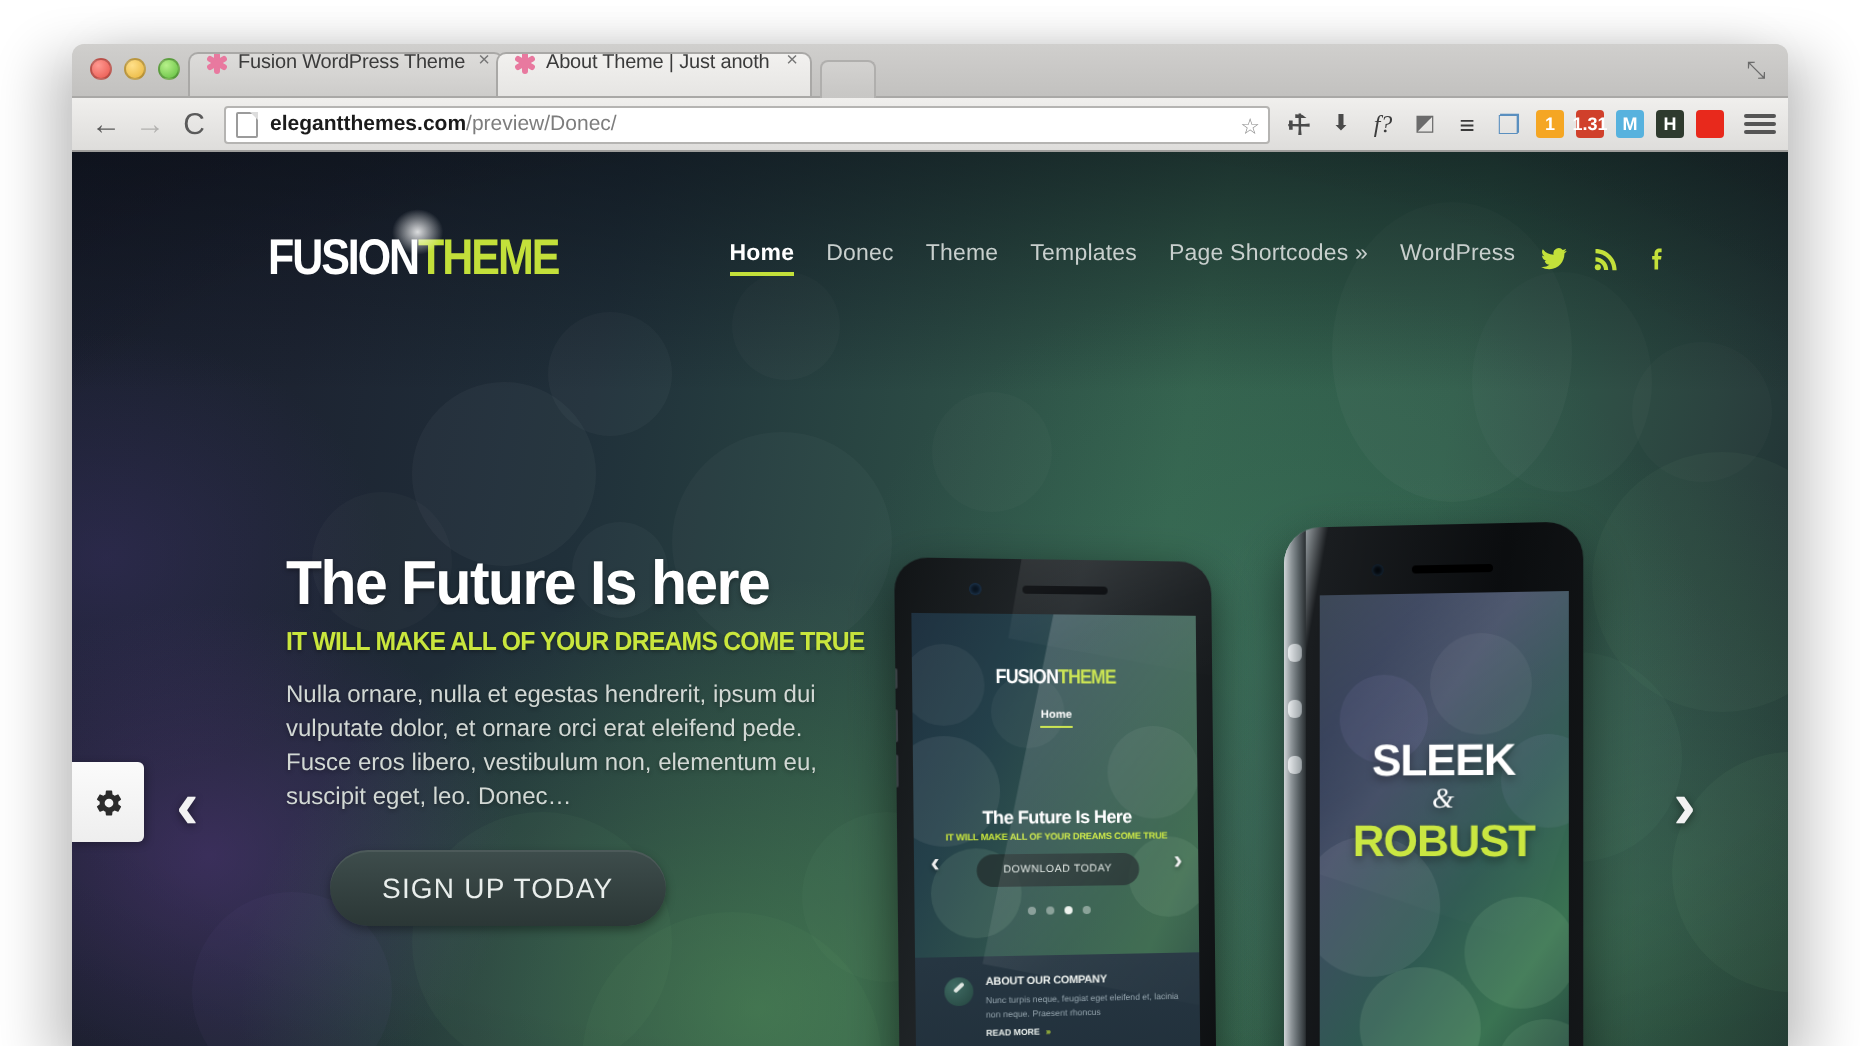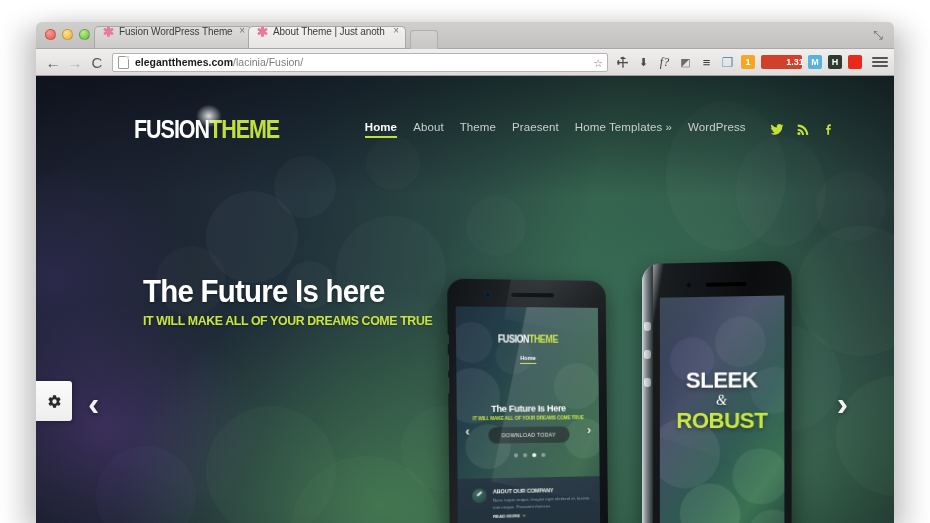--- a/index.html
+++ b/index.html
@@ -215,21 +215,21 @@
     line-height: 1;
   }
   .ext.sq { width: 14px; height: 14px; border-radius: 2px; color: #fff; font-weight: bold; font-size: 9px; }
   .ext-lastpass { color:#4a4a4a; transform: rotate(-45deg); font-size:13px; }
   .ext-pocket  { color:#4a4a4a; }
   .ext-fonts   { font-style: italic; font-family: "Liberation Serif", serif; font-size: 12px; color:#3c3c3c; }
   .ext-ever    { color:#6b6b6b; }
   .ext-buffer  { color:#3a3a3a; font-size:13px; }
   .ext-screen  { color:#5a8fbf; font-size:13px; }
   .ext-orange  { background:#f5a623; border-radius:50%; }
-  .ext-cal     { background:#d0402b; color:#fff; font-size:7px; border-radius:2px;padding-left:27px;}
+  .ext-cal     { background:#d0402b; color:#fff; font-size:7px; border-radius:2px;}
   .ext-mblue   { background:#57b2de; }
   .ext-hdark   { background:#2e3a2e; }
   .ext-red     { background:#e8291c; }
   #menu-icon {
     width: 16px;
     display: flex; flex-direction: column; gap: 2px;
     margin-left: 4px;
     flex: 0 0 auto;
   }
   #menu-icon i { display:block; height: 2px; background: #555; border-radius:1px; }
@@ -626,21 +626,21 @@
     </div>
 
     <div id="toolbar">
       <div class="nav-btn">←</div>
       <div class="nav-btn disabled">→</div>
       <div class="nav-btn">C</div>
 
       <div id="omnibox" title="Search Google or type a URL">
         <span id="page-icon"></span>
         <span class="url-domain">elegantthemes.com</span>
-        <span class="url-path">/lacinia/Fusion/</span>
+        <span class="url-path">/preview/Donec/</span>
         <span id="star-icon">☆</span>
       </div>
 
       <div class="ext-icons">
         <div class="ext ext-lastpass">⚒</div>
         <div class="ext ext-pocket">⬇</div>
         <div class="ext ext-fonts">f?</div>
         <div class="ext ext-ever">◩</div>
         <div class="ext ext-buffer">≡</div>
         <div class="ext ext-screen">❐</div>
@@ -686,24 +686,24 @@
       <div class="topdark"></div>
       <div class="vignette"></div>
 
       <div id="site-header">
         <div id="logo">
           <span class="fusion">FUSION</span><span class="theme">THEME</span>
         </div>
 
         <nav id="main-nav">
           <span class="nav-item active">Home</span>
-          <span class="nav-item">About</span>
+          <span class="nav-item">Donec</span>
           <span class="nav-item">Theme</span>
-          <span class="nav-item">Praesent</span>
-          <span class="nav-item">Home Templates »</span>
+          <span class="nav-item">Templates</span>
+          <span class="nav-item">Page Shortcodes »</span>
           <span class="nav-item">WordPress</span>
         </nav>
 
         <div id="social">
           <svg class="s-icon" viewBox="0 0 24 24" fill="#c3e03a">
             <path d="M23 4.9c-.8.4-1.7.6-2.6.8a4.6 4.6 0 0 0 2-2.5c-.9.5-1.9.9-2.9 1.1a4.5 4.5 0 0 0-7.8 4.1A12.9 12.9 0 0 1 2.4 3.6a4.5 4.5 0 0 0 1.4 6.1c-.7 0-1.5-.2-2.1-.6 0 2.2 1.6 4.1 3.7 4.5-.4.1-.9.2-1.4.1.4 1.9 2.1 3.2 4.1 3.2A9.1 9.1 0 0 1 1 18.8a12.8 12.8 0 0 0 7 2c8.3 0 12.9-7 12.9-13v-.6c.9-.6 1.6-1.4 2.1-2.3z"></path>
           </svg>
           <svg class="s-icon" viewBox="0 0 24 24" fill="#c3e03a">
             <circle cx="5" cy="19" r="2.6"></circle>
             <path d="M3 10.5v3.6c4 0 7.3 3.3 7.3 7.3h3.6c0-6-4.9-10.9-10.9-10.9z"></path>
@@ -711,20 +711,22 @@
           </svg>
           <svg class="s-icon" viewBox="0 0 24 24" fill="#c3e03a">
             <path d="M15.6 3h-2.3c-2.6 0-4.3 1.7-4.3 4.4v2H7v3h2v8.6h3.1V12.4h2.5l.4-3h-2.9V7.7c0-.9.2-1.4 1.4-1.4h1.6V3z"></path>
           </svg>
         </div>
       </div>
 
       <div id="hero-text">
         <div id="hero-title">The Future Is here</div>
         <div id="hero-sub">IT WILL MAKE ALL OF YOUR DREAMS COME TRUE</div>
+        <div id="hero-body">Nulla ornare, nulla et egestas hendrerit, ipsum dui vulputate dolor, et ornare orci erat eleifend pede. Fusce eros libero, vestibulum non, elementum eu, suscipit eget, leo. Donec…</div>
+        <div id="cta-button">SIGN UP TODAY</div>
       </div>
 
       <div class="slider-arrow" id="arrow-prev">‹</div>
       <div class="slider-arrow" id="arrow-next">›</div>
 
       <div id="gear-tab">
         <svg viewBox="0 0 24 24">
           <path d="M19.4 13a7.8 7.8 0 0 0 0-2l2.1-1.6a.5.5 0 0 0 .1-.6l-2-3.5a.5.5 0 0 0-.6-.2l-2.5 1a7.3 7.3 0 0 0-1.7-1L14.5 2.4a.5.5 0 0 0-.5-.4h-4a.5.5 0 0 0-.5.4L9.2 5.1a7.3 7.3 0 0 0-1.7 1l-2.5-1a.5.5 0 0 0-.6.2l-2 3.5a.5.5 0 0 0 .1.6L4.6 11a7.8 7.8 0 0 0 0 2l-2.1 1.6a.5.5 0 0 0-.1.6l2 3.5c.1.2.4.3.6.2l2.5-1c.5.4 1.1.8 1.7 1l.3 2.7c0 .2.2.4.5.4h4c.3 0 .5-.2.5-.4l.3-2.7c.6-.2 1.2-.6 1.7-1l2.5 1c.2.1.5 0 .6-.2l2-3.5a.5.5 0 0 0-.1-.6L19.4 13zM12 15.5A3.5 3.5 0 1 1 15.5 12 3.5 3.5 0 0 1 12 15.5z"></path>
         </svg>
       </div>

